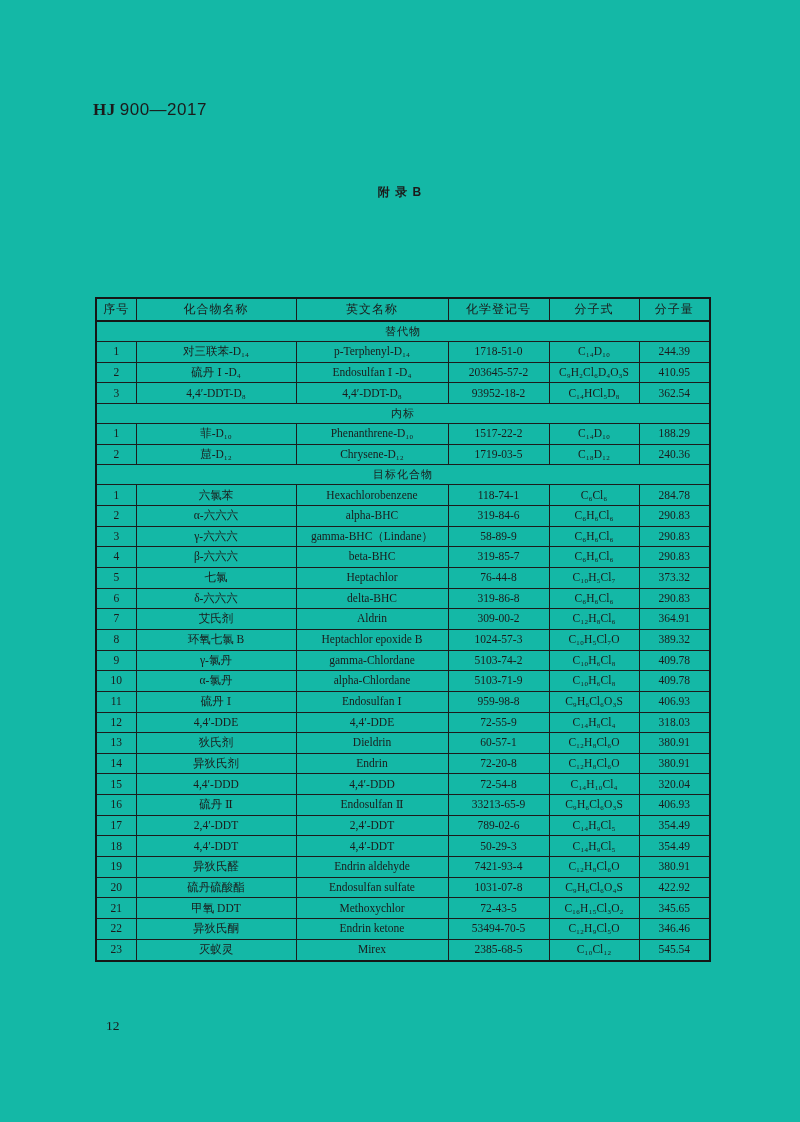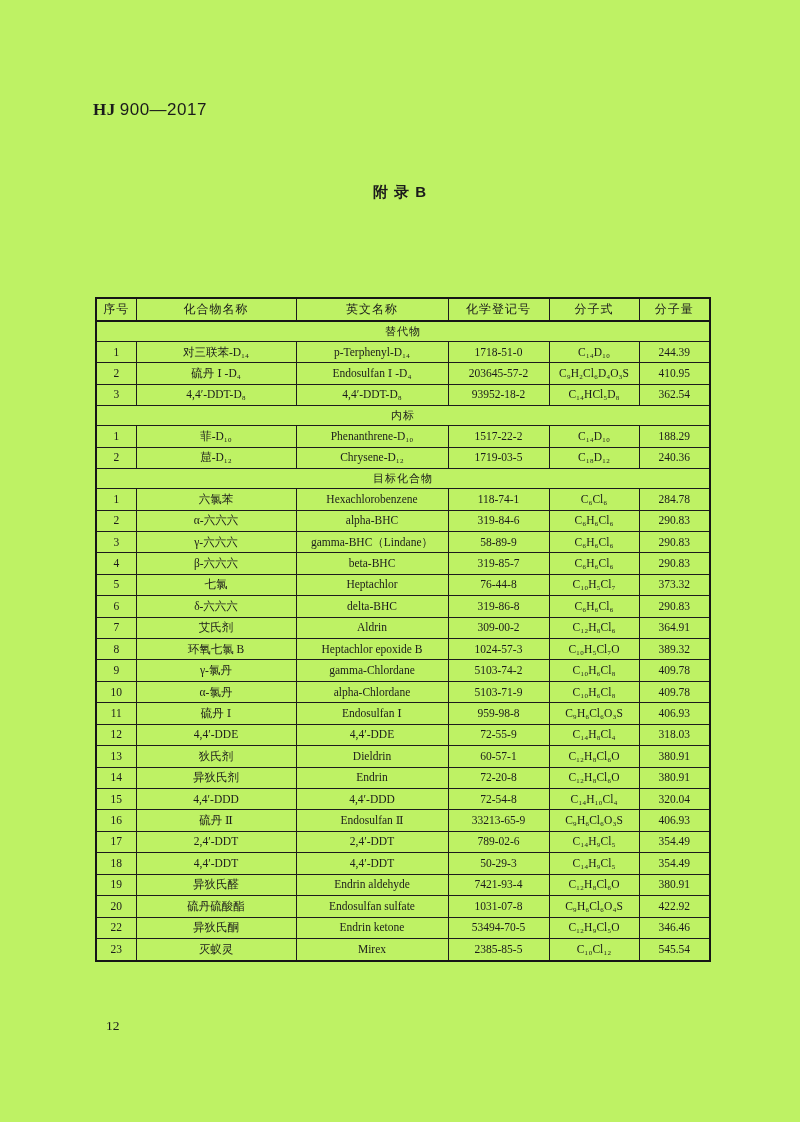--- a/index.html
+++ b/index.html
@@ -6,21 +6,21 @@
   body {
     width: 800px; height: 1122px;
     background: #ffffff;
     position: relative;
     font-family: "Liberation Serif", "DejaVu Serif", serif;
     color: #1b1b1b;
     overflow: hidden;
   }
   .page {
     position: absolute; inset: 0;
-    background: #bef264;
+    background: #14b8a6;
   }
   
   .doc-code {
     position: absolute; left: 93px; top: 100px;
     font-size: 17px; letter-spacing: 0.5px;
     white-space: nowrap;
   }
   .doc-code .hj {
     font-family: "Liberation Serif", "DejaVu Serif", serif;
     font-weight: bold;
@@ -29,21 +29,21 @@
     font-family: "Liberation Sans", "DejaVu Sans", sans-serif;
     margin-left: 4px;
   }
   
   .appendix {
     position: absolute; left: 0; top: 181px; width: 100%;
     text-align: center;
     font-family: "Liberation Sans", "DejaVu Sans", sans-serif;
     font-weight: bold;
   }
-  .appendix .l1 { font-size: 15px; line-height: 22px; letter-spacing: 1px; }
+  .appendix .l1 { font-size: 12px; line-height: 22px; letter-spacing: 1px; }
   .appendix .l2 { font-size: 13.5px; line-height: 22px; }
   .appendix .l3 { font-size: 14.5px; line-height: 23px; letter-spacing: 1px; }
   
   .caption {
     position: absolute; left: 0; top: 274px; width: 100%;
     text-align: center;
     font-family: "Liberation Sans", "DejaVu Sans", sans-serif;
     font-weight: bold; font-size: 14px;
   }
   
@@ -320,32 +320,40 @@
         </tr>
         <tr>
           <td>20</td>
           <td>硫丹硫酸酯</td>
           <td>Endosulfan sulfate</td>
           <td>1031-07-8</td>
           <td>C₉H₆Cl₆O₄S</td>
           <td>422.92</td>
         </tr>
         <tr>
+          <td>21</td>
+          <td>甲氧 DDT</td>
+          <td>Methoxychlor</td>
+          <td>72-43-5</td>
+          <td>C₁₆H₁₅Cl₃O₂</td>
+          <td>345.65</td>
+        </tr>
+        <tr>
           <td>22</td>
           <td>异狄氏酮</td>
           <td>Endrin ketone</td>
           <td>53494-70-5</td>
           <td>C₁₂H₉Cl₅O</td>
           <td>346.46</td>
         </tr>
         <tr>
           <td>23</td>
           <td>灭蚁灵</td>
           <td>Mirex</td>
-          <td>2385-85-5</td>
+          <td>2385-68-5</td>
           <td>C₁₀Cl₁₂</td>
           <td>545.54</td>
         </tr>
       </tbody>
   </table>
 
   <div class="page-number">12</div>
 
 </div>
 

